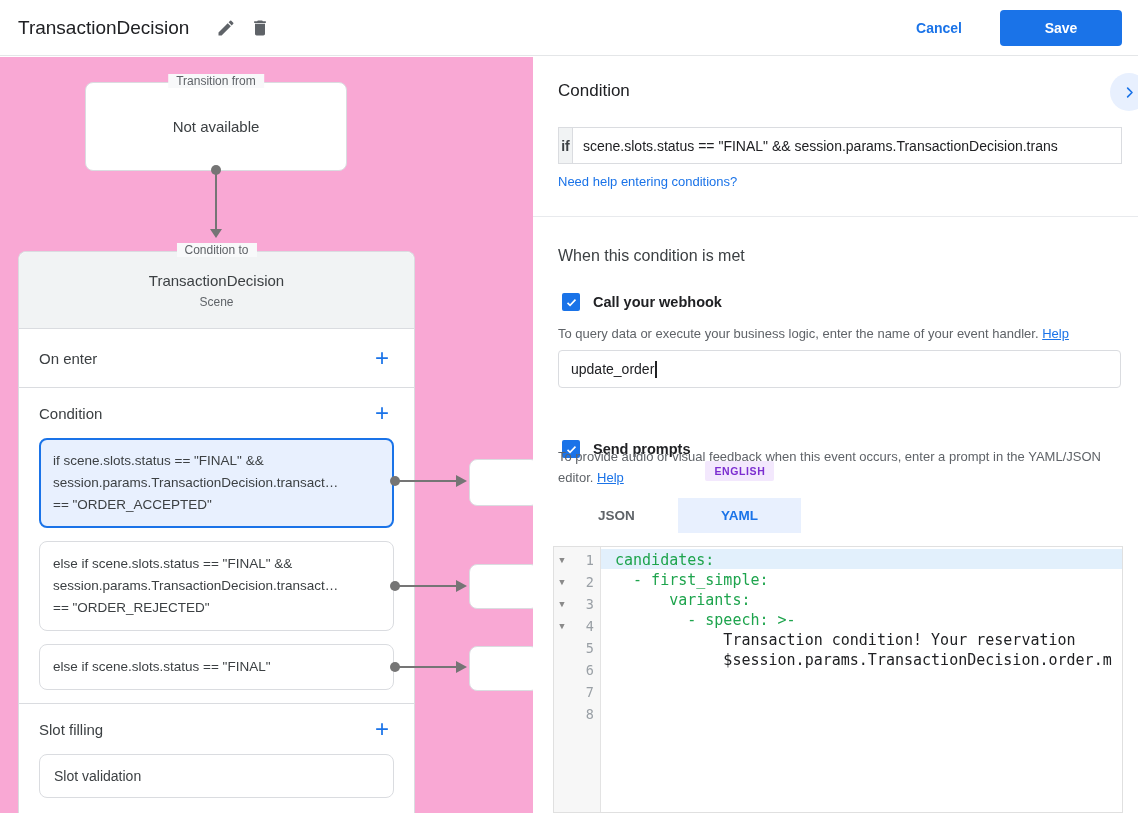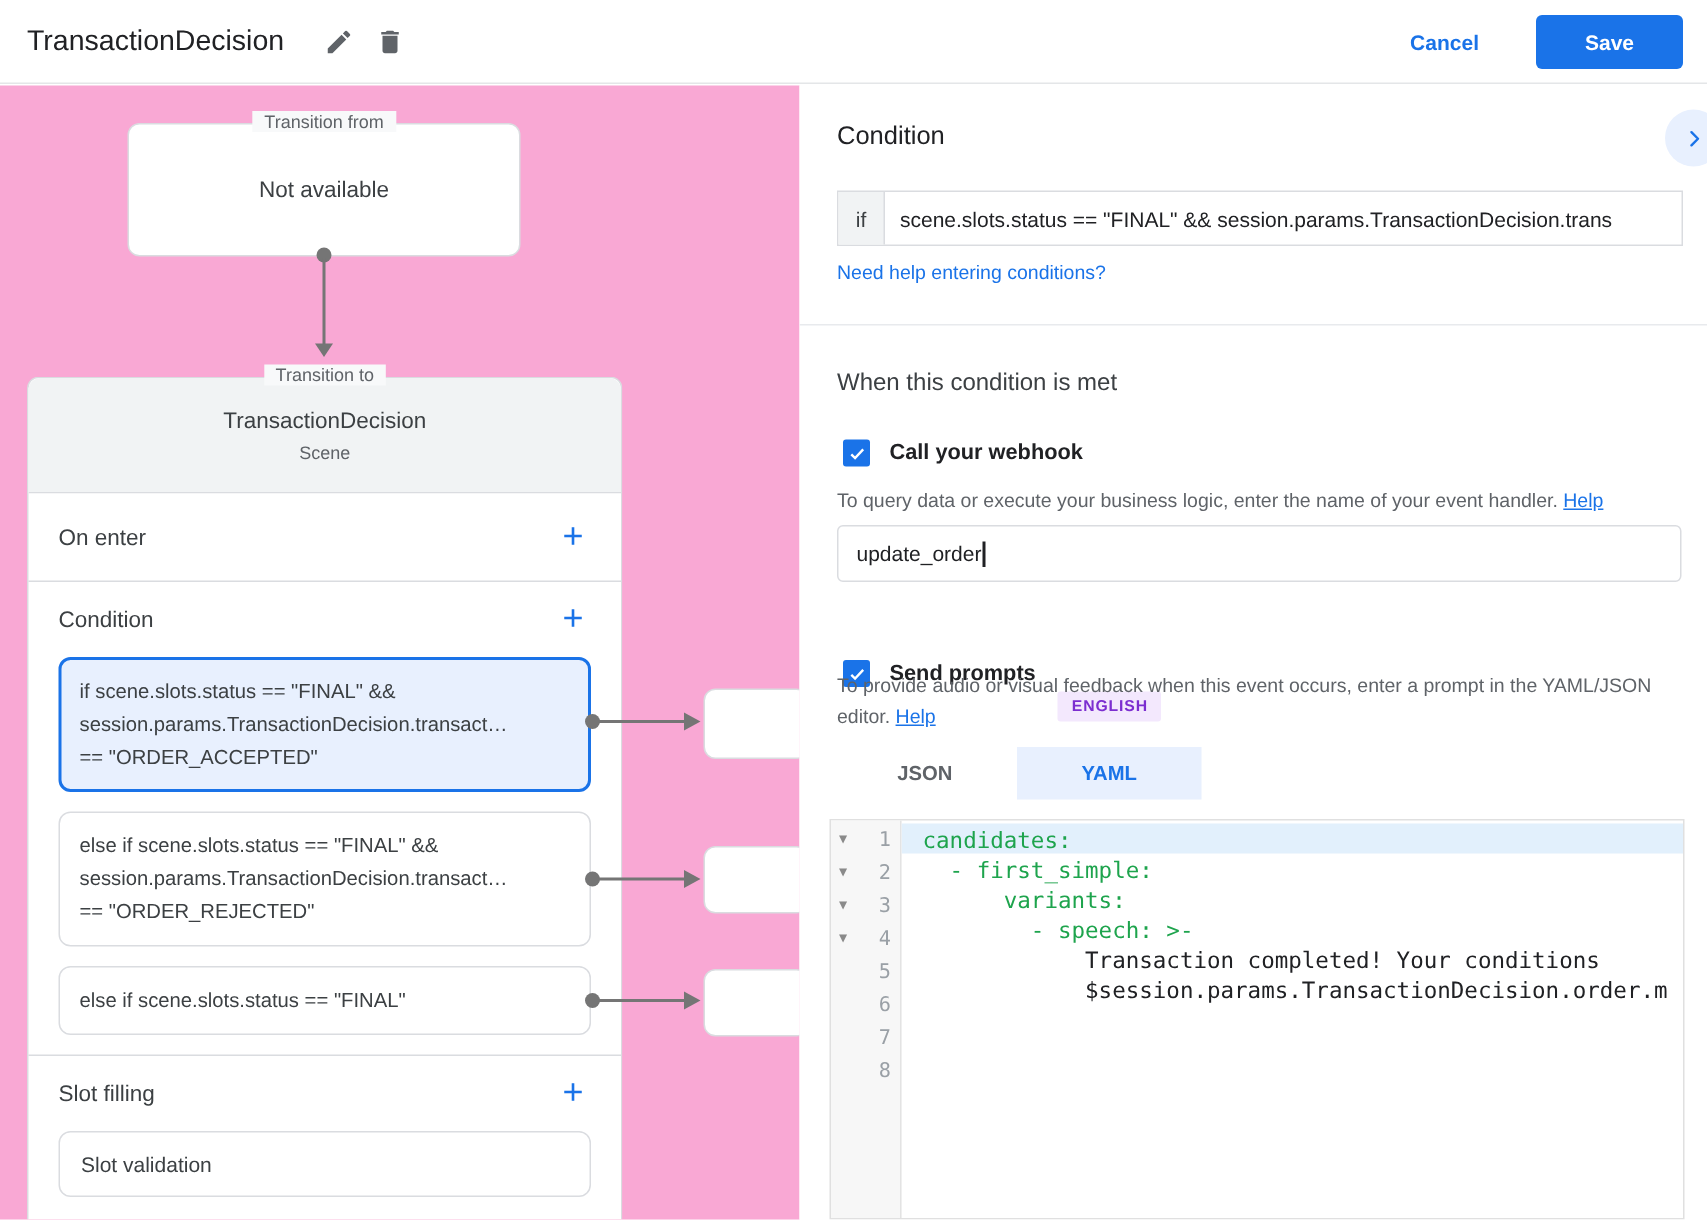--- a/index.html
+++ b/index.html
@@ -17,21 +17,21 @@
     display:flex; align-items:center; padding:0 16px 0 18px;
   }
   .topbar-title { font-size:19px; color:#202124; margin-right:20px; }
   .icon-btn { width:34px; height:34px; border:none; background:transparent;
     display:flex; align-items:center; justify-content:center; cursor:pointer; border-radius:50%; }
   .icon-btn svg { fill:#5f6368; }
   .topbar-spacer { flex:1; }
   .cancel-btn { background:none; border:none; color:var(--accent); font-size:14px; font-weight:600;
     margin-right:38px; cursor:pointer; font-family:inherit; }
   .save-btn { background:var(--accent); color:#fff; border:none; border-radius:4px;
-    width:98px; height:36px; font-size:14px; font-weight:600; cursor:pointer; font-family:inherit; }
+    width:122px; height:36px; font-size:14px; font-weight:600; cursor:pointer; font-family:inherit; }
 
   
   .canvas { position:absolute; top:57px; left:0; width:533px; bottom:0;
     background:#f9a8d4; overflow:hidden; }
   .legend { position:absolute; top:-9px; left:50%; transform:translateX(-50%);
     background:#f8f9fa; padding:0 8px; font-size:12px; color:#5f6368; white-space:nowrap; }
   .from-box { position:absolute; left:85px; top:25px; width:262px; height:89px;
     background:#fff; border:1px solid #dadce0; border-radius:8px;
     display:flex; align-items:center; justify-content:center; }
   .from-content { font-size:15px; color:#3c4043; }
@@ -71,22 +71,22 @@
     border:1px solid #dadce0; border-radius:8px; cursor:pointer; }
 
   
   .panel { position:absolute; top:57px; left:533px; right:0; bottom:0; background:#fff; overflow:hidden; }
   .panel-title { position:absolute; left:25px; top:24px; font-size:17px; color:#202124; }
   .collapse-btn { position:absolute; left:577px; top:16px; width:38px; height:38px; border-radius:50%;
     background:var(--selected-bg); border:none; cursor:pointer;
     display:flex; align-items:center; justify-content:center; }
   .if-row { position:absolute; left:25px; top:70px; width:564px; height:37px;
     border:1px solid #dadce0; display:flex; }
-  .if-prefix { width:31px; background:#f1f3f4; border-right:1px solid #dadce0;
-    display:flex; align-items:center; justify-content:center; font-size:14px; color:#3c4043; }
+  .if-prefix { width:14px; background:#f1f3f4; border-right:1px solid #dadce0;
+    display:flex; align-items:center; justify-content:center; font-size:14px; color:#3c4043;font-weight:bold; }
   .if-input { flex:1; display:flex; align-items:center; padding:0 10px; font-size:14px;
     color:#202124; white-space:nowrap; overflow:hidden; }
   .help-link { color:var(--accent); font-size:13px; text-decoration:none; cursor:pointer; }
   .cond-help { position:absolute; left:25px; top:117px; }
   .panel-divider { position:absolute; top:159px; left:0; right:0; border-bottom:1px solid #e8eaed; }
   .when-title { position:absolute; left:25px; top:190px; font-size:16px; color:#3c4043; }
 
   .cb-row { position:absolute; left:29px; display:flex; align-items:center; }
   .checkbox { width:18px; height:18px; background:var(--accent); border-radius:2px;
     display:flex; align-items:center; justify-content:center; cursor:pointer; flex:none; }
@@ -148,21 +148,21 @@
 
     <div class="from-box">
       <span class="legend">Transition from</span>
       <span class="from-content">Not available</span>
     </div>
     <div class="conn-dot" style="left:211px; top:108px;"></div>
     <div class="conn-vline"></div>
     <div class="conn-varrow"></div>
 
     <div class="scene-card">
-      <span class="legend">Transition to</span>
+      <span class="legend">Condition to</span>
       <div class="scene-header">
         <div class="scene-title">TransactionDecision</div>
         <div class="scene-subtitle">Scene</div>
       </div>
 
       <div class="card-row row-onenter">
         <span class="section-label">On enter</span>
         <button class="plus-btn">+</button>
       </div>
 
@@ -301,19 +301,19 @@
           <div class="gutter-row">
             <span class="fold"></span>
             <span class="lnum">8</span>
           </div>
         </div>
       <div class="code" id="editor-code">
           <div class="code-row active tok-green">candidates:</div>
           <div class="code-row tok-green">  - first_simple:</div>
           <div class="code-row tok-green">      variants:</div>
           <div class="code-row tok-green">        - speech: &gt;-</div>
-          <div class="code-row tok-plain">            Transaction completed! Your conditions</div>
+          <div class="code-row tok-plain">            Transaction condition! Your reservation</div>
           <div class="code-row tok-plain">            $session.params.TransactionDecision.order.m</div>
           <div class="code-row tok-plain"></div>
         </div>
     </div>
   </div>
 </div>
 
 </body></html>

